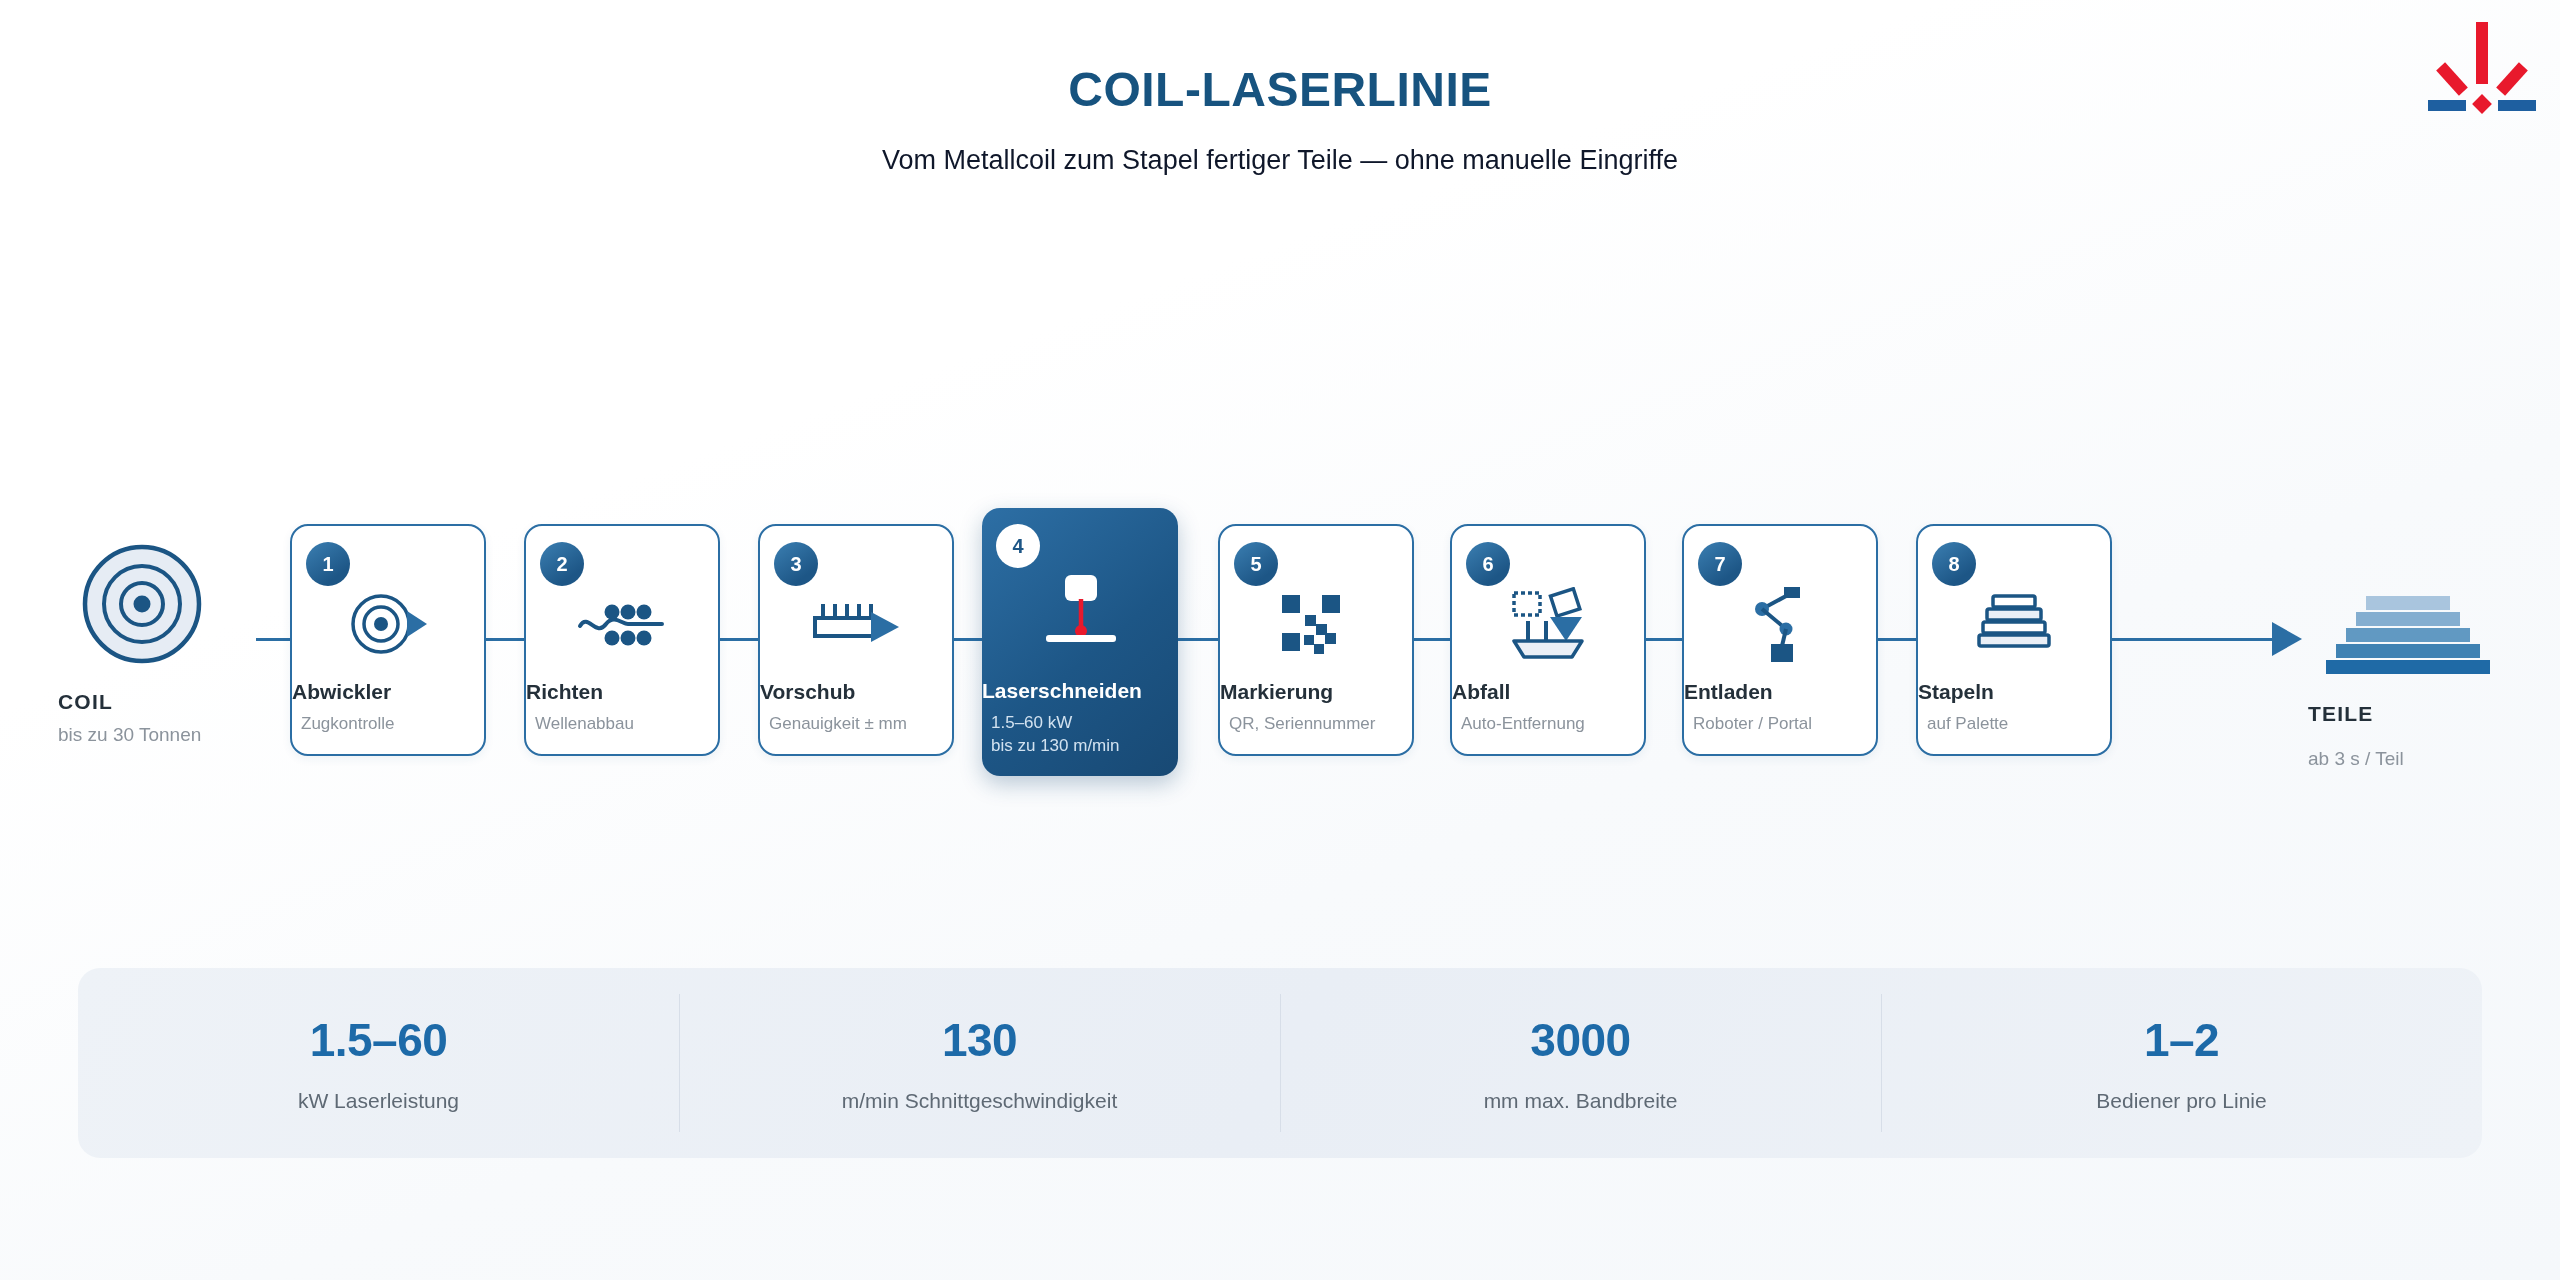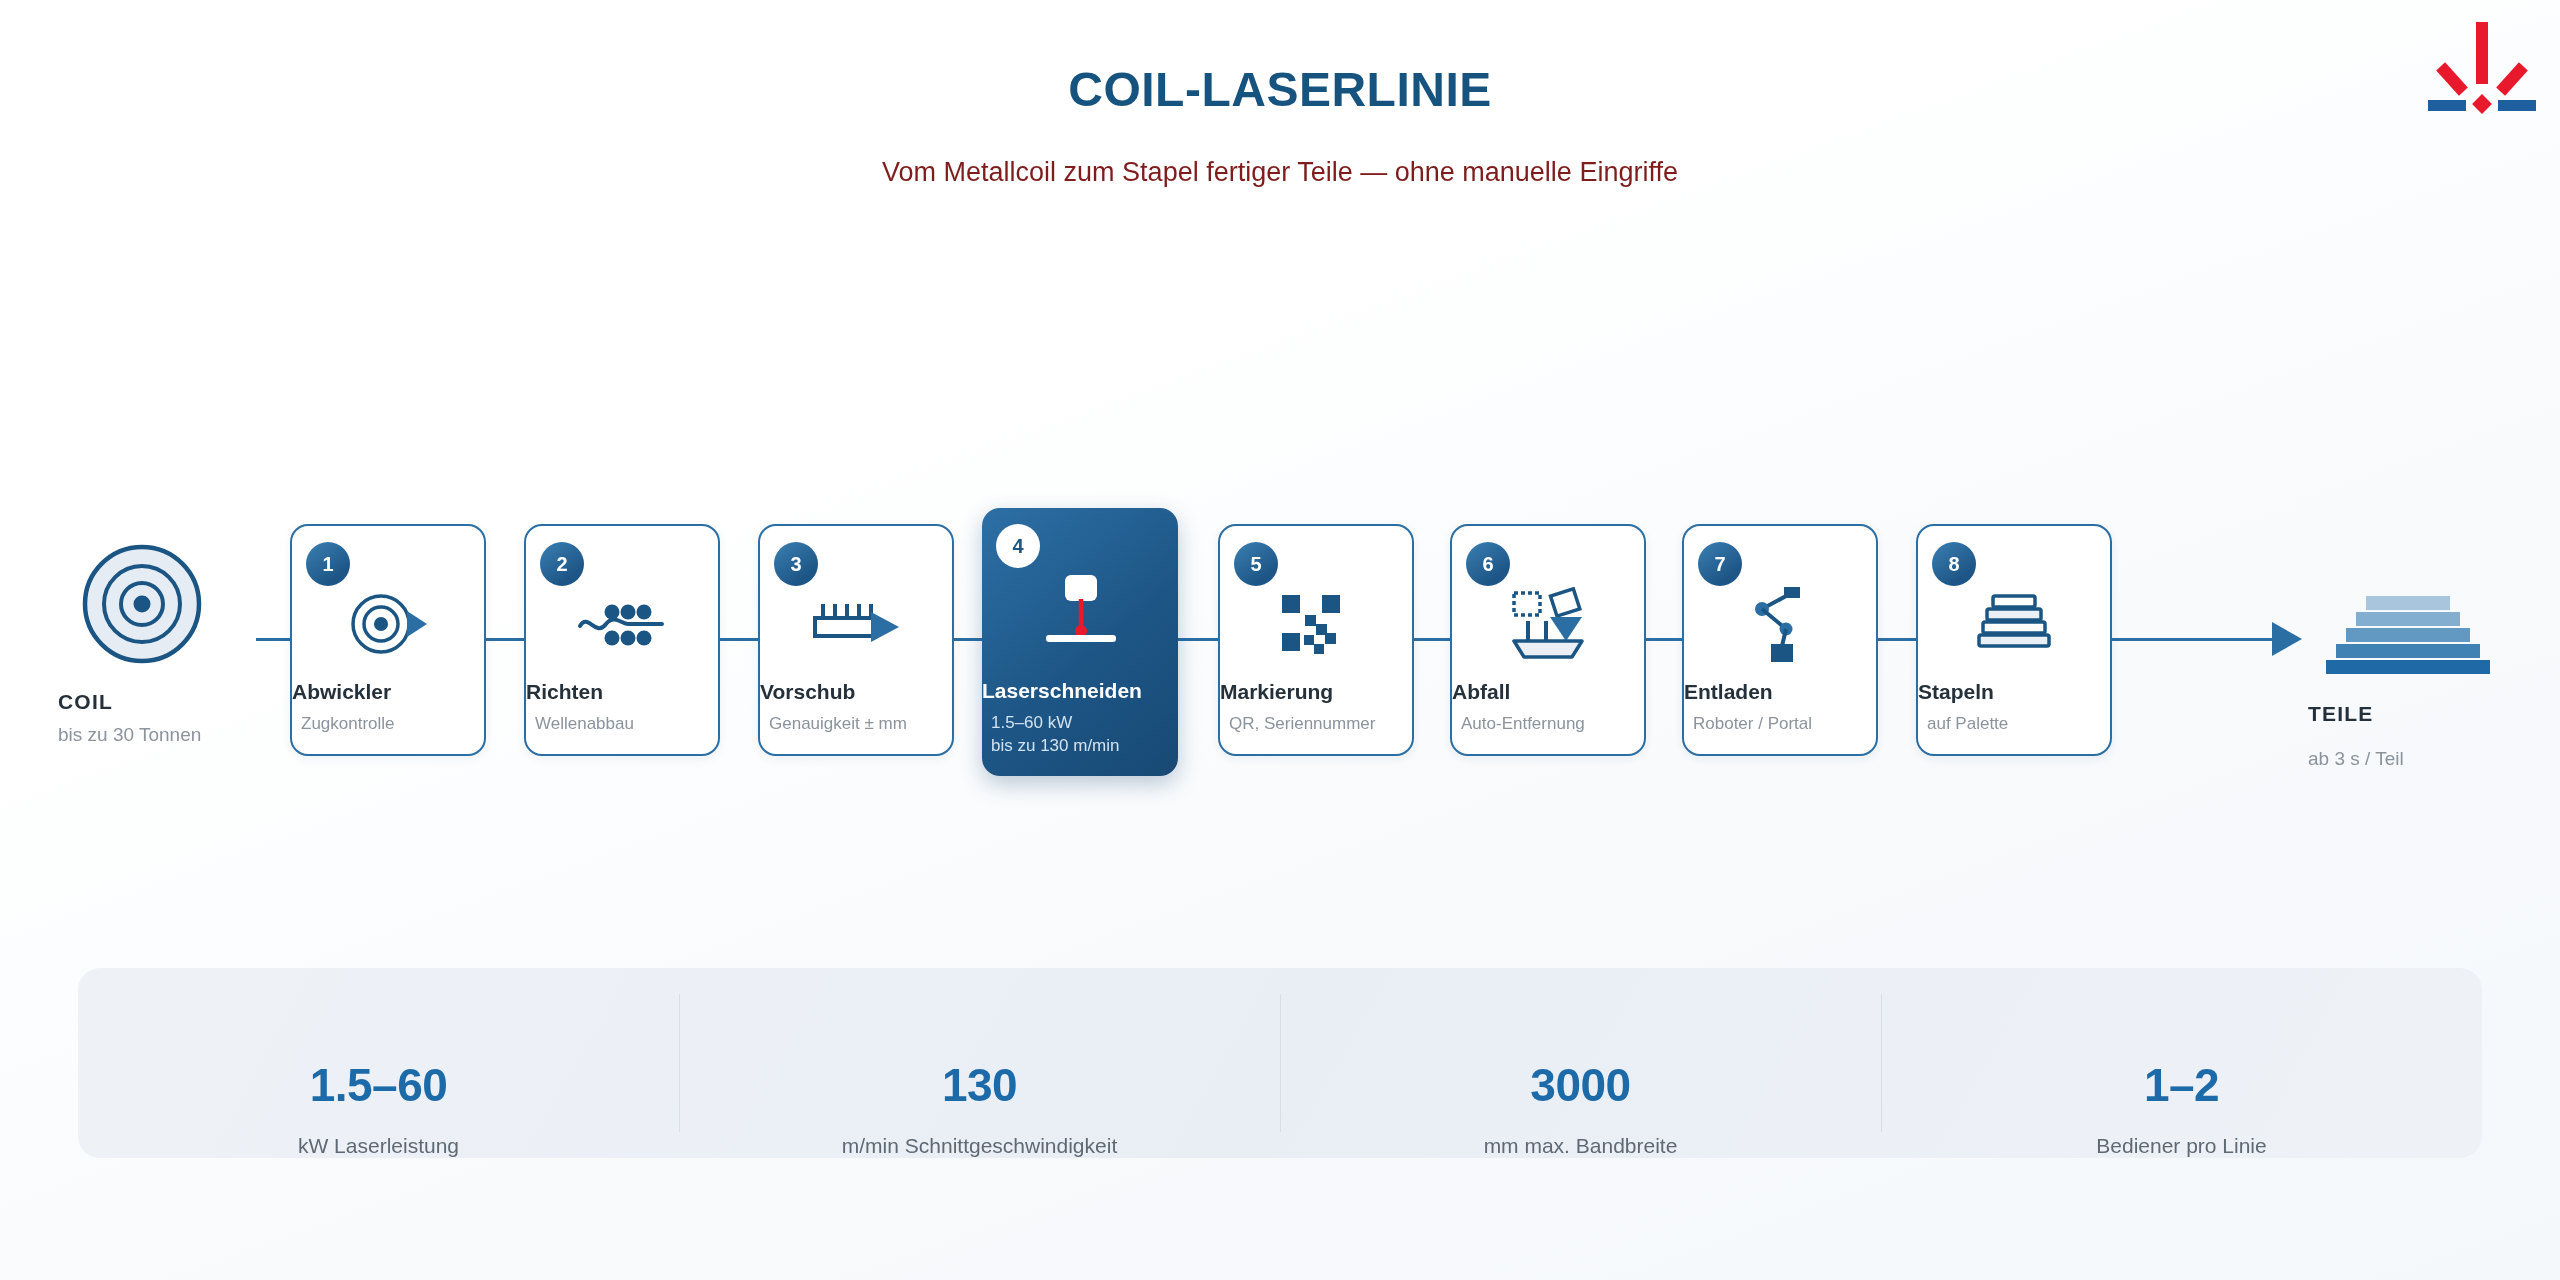--- a/index.html
+++ b/index.html
@@ -26,24 +26,24 @@
     text-align: center;
   }
   .page-title {
     margin-top: 62px;
     font-size: 48px;
     font-weight: bold;
     letter-spacing: 0.5px;
     color: #17537f;
   }
   .page-subtitle {
-    margin-top: 40px;
+    margin-top: 28px;
     font-size: 27px;
     font-weight: 400;
-    color: #7f1d1d;
+    color: #0f172a;
   }
 
   
   .logo {
     position: absolute;
     top: 18px;
     right: 22px;
     width: 112px;
     height: 102px;
   }
@@ -193,21 +193,21 @@
     border-radius: 22px;
     background: linear-gradient(120deg, #eef2f7 0%, #e9eef5 50%, #eef2f7 100%);
     display: flex;
   }
   .stat {
     flex: 1;
     position: relative;
     display: flex;
     flex-direction: column;
     align-items: center;
-    justify-content: flex-end;
+    justify-content: center;
   }
   .stat + .stat::before {
     content: "";
     position: absolute;
     left: 0;
     top: 26px;
     bottom: 26px;
     width: 1px;
     background: #d7dee8;
   }

